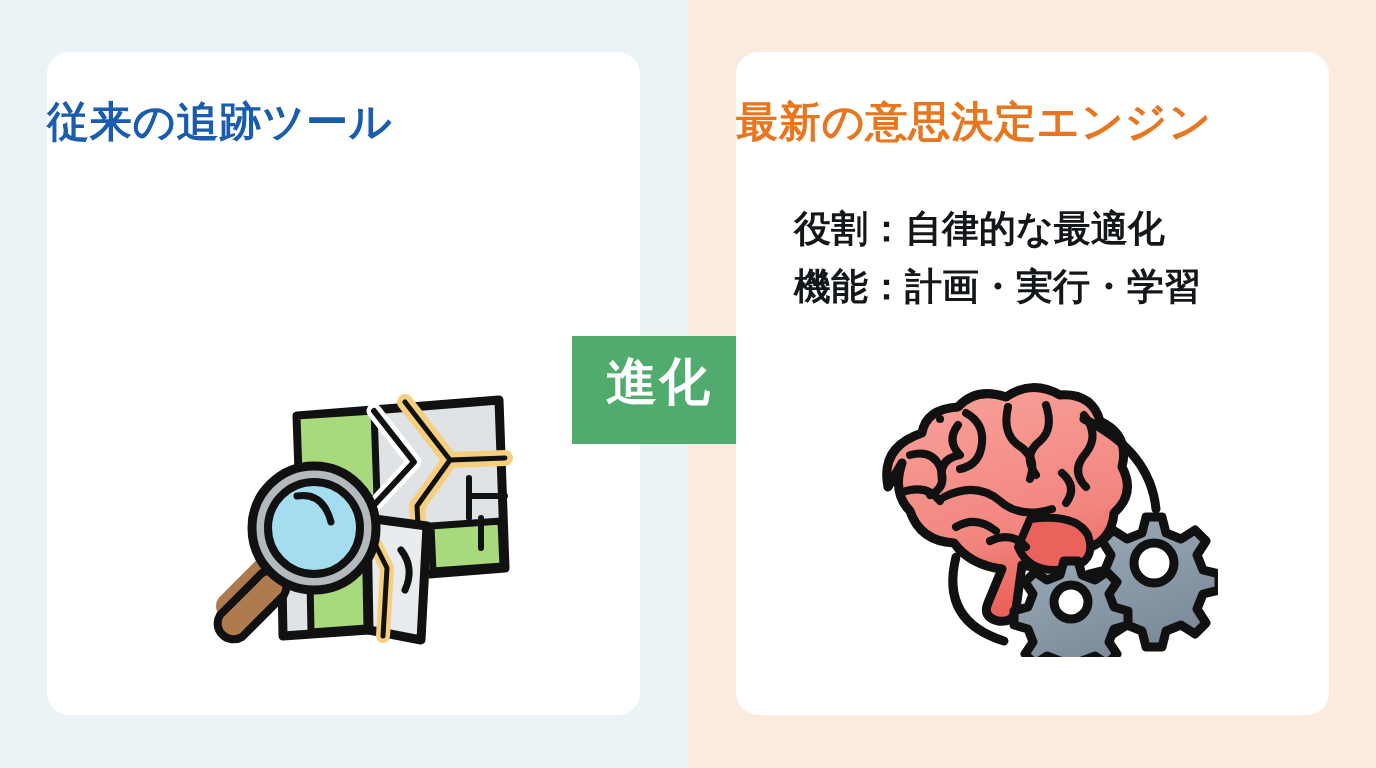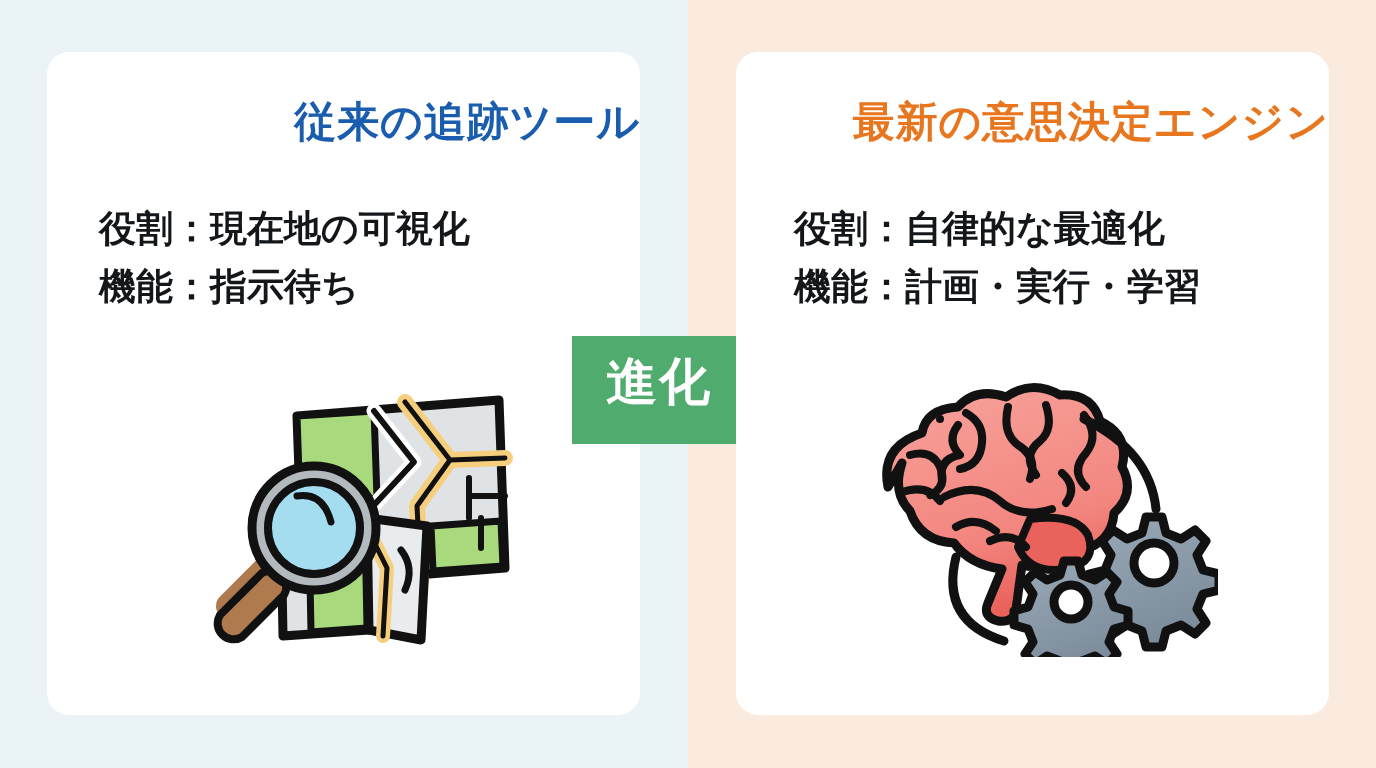--- a/index.html
+++ b/index.html
@@ -40,21 +40,21 @@
     border-radius: 22px;
   }
   .card-left  { left: 47px;  width: 593px; }
   .card-right { left: 736px; width: 593px; }
 
   .card-title {
     position: absolute;
     left: 0;
     right: 0;
     top: 42px;
-    text-align: right;
+    text-align: left;
     font-size: 42px;
     font-weight: bold;
     letter-spacing: 0.02em;
     white-space: nowrap;
   }
   .title-blue   { color: #1a5cad; }
   .title-orange { color: #e8761f; }
 
   .card-lines {
     position: absolute;
@@ -112,24 +112,20 @@
 
 <div id="stage">
 
   <div class="bg-half bg-left"></div>
   <div class="bg-half bg-right"></div>
 
   <div class="card card-left">
 
     <div class="card-title title-blue">従来の追跡ツール</div>
 
-    <div class="card-lines">
-      <div class="line">役割：現在地の可視化</div>
-      <div class="line">機能：指示待ち</div>
-    </div>
 
     <div class="card-art">
 
       <svg width="350" height="270" viewBox="0 0 350 270">
         <g stroke="#111111" stroke-width="9" stroke-linejoin="round" stroke-linecap="round">
 
           <path d="M128 38 L330 22 L336 190 L134 206 Z" fill="#dfe3e5"></path>
 
           <path d="M128 38 L205 33 L208 120 L131 126 Z" fill="#a8d97c" stroke-width="7"></path>
 

